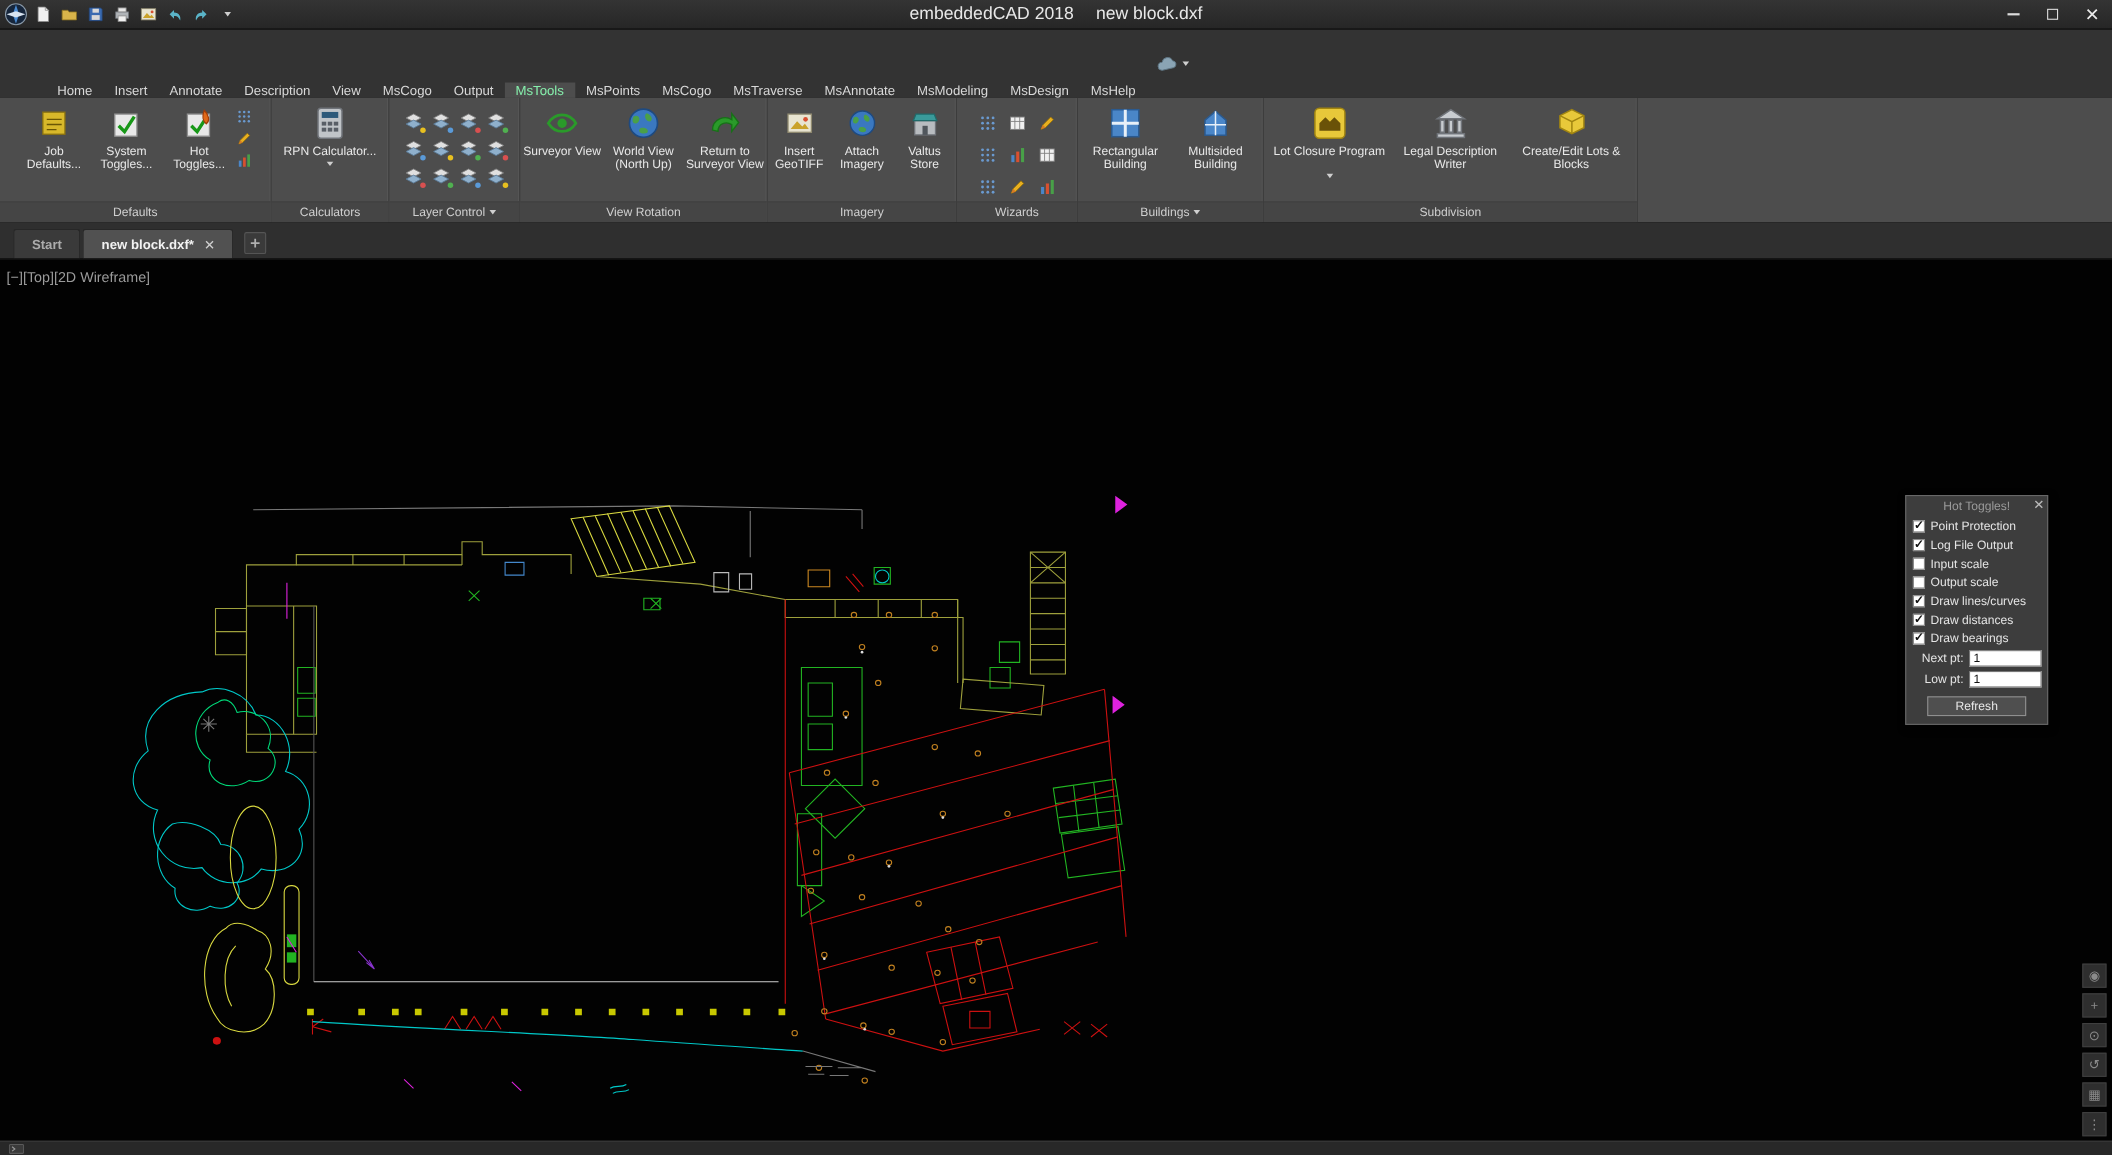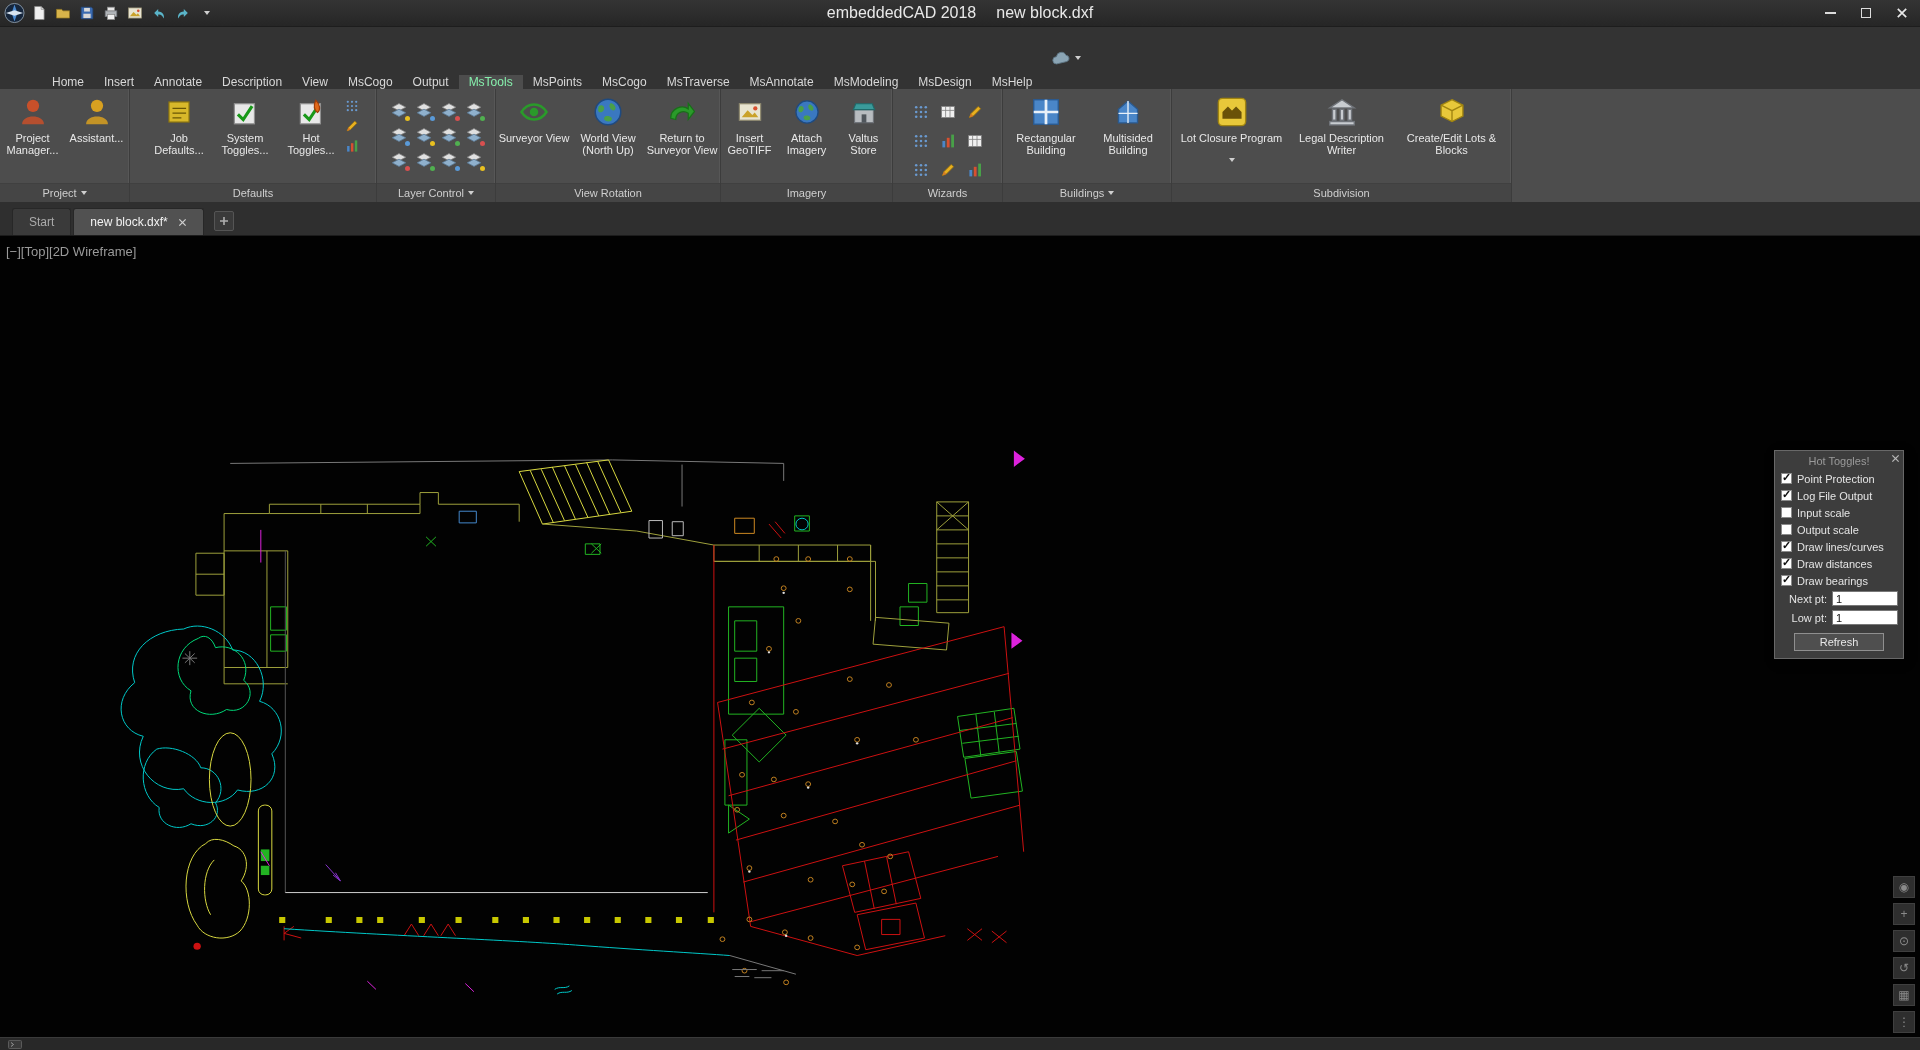--- a/index.html
+++ b/index.html
@@ -45,21 +45,21 @@
   .gdot{position:absolute;right:0;bottom:0;width:5px;height:5px;border-radius:50%;}
   .minicol{display:flex;flex-direction:column;gap:6px;padding-top:6px;}
   .ic30{width:30px;height:30px;}
   .ic26{width:26px;height:26px;}
   .ic22{width:22px;height:24px;}
   .ic16{width:16px;height:16px;}
   .ic14{width:14px;height:14px;}
   .eye34{width:36px;height:26px;}
 
   
-  .filetabs{flex:0 0 33px;background:#2f2f2f;display:flex;align-items:flex-end;padding-left:12px;gap:2px;}
+  .filetabs{flex:0 0 33px;background:#2f2f2f;display:flex;align-items:flex-end;padding-left:12px;gap:2px;font-weight:bold;}
   .ftab{height:27px;display:flex;align-items:center;padding:0 16px;font-size:12px;color:#ababab;
     background:#3a3a3a;border:1px solid #272727;border-bottom:none;border-radius:3px 3px 0 0;}
   .ftab.active{background:#515151;color:#f2f2f2;gap:10px;}
   .ftab-close{display:flex;align-items:center;}
   .ftab-new{width:20px;height:20px;margin:0 0 4px 8px;display:flex;align-items:center;justify-content:center;
     background:#3a3a3a;border:1px solid #555;border-radius:2px;}
 
   
   .canvas{flex:1;position:relative;background:#020202;overflow:hidden;border-top:1px solid #1c1c1c;}
   .cad{position:absolute;inset:0;width:100%;height:100%;stroke-width:1;fill:none;}
@@ -69,21 +69,21 @@
   .cad .s-mag{stroke:#dd22dd}.cad .s-pur{stroke:#8833cc}.cad .s-org{stroke:#cc8822}
   .cad .s-org2{stroke:#c08020}.cad .s-blu{stroke:#4488cc}.cad .s-gry{stroke:#787878}
   .cad .s-dgry{stroke:#555555}.cad .s-wht{stroke:#cfcfcf}.cad .s-wht2{stroke:#bbbbbb}
   .cad .f-grn{fill:#22b422;stroke:none}.cad .f-red{fill:#cc1111;stroke:none}
   .cad .f-mag{fill:#dd22dd;stroke:none}.cad .f-yel{fill:#c8c800;stroke:none}
   .cad .f-wht{fill:#dddddd;stroke:none}
 
   .vp-controls{position:absolute;left:6px;top:8px;color:#9a9a9a;font-size:13px;display:flex;}
 
   
-  .palette{position:absolute;left:1774px;top:214px;width:130px;background:#3d3d3d;
+  .palette{position:absolute;left:1732px;top:214px;width:130px;background:#3d3d3d;
     border:1px solid #686868;box-shadow:2px 3px 8px rgba(0,0,0,.6);padding-bottom:7px;}
   .palette-title{height:19px;display:flex;align-items:center;justify-content:center;
     color:#9a9a9a;font-size:11px;position:relative;}
   .palette-close{position:absolute;right:3px;top:3px;display:flex;}
   .t-row{display:flex;align-items:center;gap:5px;padding:1px 6px;height:17px;}
   .cb{width:11px;height:11px;background:#ffffff;border:1px solid #8a8a8a;position:relative;flex:0 0 11px;}
   .cb.checked::before{content:"✓";position:absolute;left:0px;top:-3px;font-size:11px;
     font-weight:bold;color:#111;}
   .t-label{color:#e4e4e4;font-size:11px;white-space:nowrap;}
   .f-row{display:flex;align-items:center;justify-content:flex-end;gap:5px;padding:2px 5px;}
@@ -332,44 +332,20 @@
     <button class="cloud-btn">
         <svg width="20" height="15">
           <use href="#sym-cloud"></use>
         </svg>
         <i class="caret"></i>
       </button>
   </div>
 
   <div class="ribbon">
 
-    <section class="panel" style="flex:0 0 130px">
-      <div class="panel-body">
-        <button class="rbtn" style="width:62px">
-          <span class="ric">
-              <svg class="ic30" style="color:#c8502a">
-                <use href="#sym-person"></use>
-              </svg>
-            </span>
-          <span class="rlabel">Project Manager...</span>
-        </button>
-        <button class="rbtn" style="width:62px">
-          <span class="ric">
-              <svg class="ic30" style="color:#d8a020">
-                <use href="#sym-person"></use>
-              </svg>
-            </span>
-          <span class="rlabel">Assistant...</span>
-        </button>
-      </div>
-      <div class="panel-label">
-          <span>Project</span>
-          <i class="caret"></i>
-        </div>
-    </section>
 
     <section class="panel" style="flex:0 0 247px">
       <div class="panel-body">
         <button class="rbtn" style="width:64px">
           <span class="ric">
               <svg class="ic26">
                 <use href="#sym-form"></use>
               </svg>
             </span>
           <span class="rlabel">Job Defaults...</span>
@@ -407,20 +383,36 @@
                 <use href="#sym-chart"></use>
               </svg>
             </button>
         </div>
       </div>
       <div class="panel-label">
           <span>Defaults</span>
         </div>
     </section>
 
+    <section class="panel" style="flex:0 0 107px">
+      <div class="panel-body">
+        <button class="rbtn" style="width:95px">
+          <span class="ric">
+              <svg class="ic30">
+                <use href="#sym-calc"></use>
+              </svg>
+            </span>
+          <span class="rlabel" style="min-height:13px">RPN Calculator...</span>
+          <i class="caret"></i>
+        </button>
+      </div>
+      <div class="panel-label">
+          <span>Calculators</span>
+        </div>
+    </section>
 
 
     <section class="panel" style="flex:0 0 119px">
       <div class="panel-body">
         <div class="icon-grid grid4">
           <button class="gbtn">
               <svg class="ic16">
                 <use href="#sym-layers"></use>
               </svg>
               <i class="gdot" style="background:#e8c020"></i>

